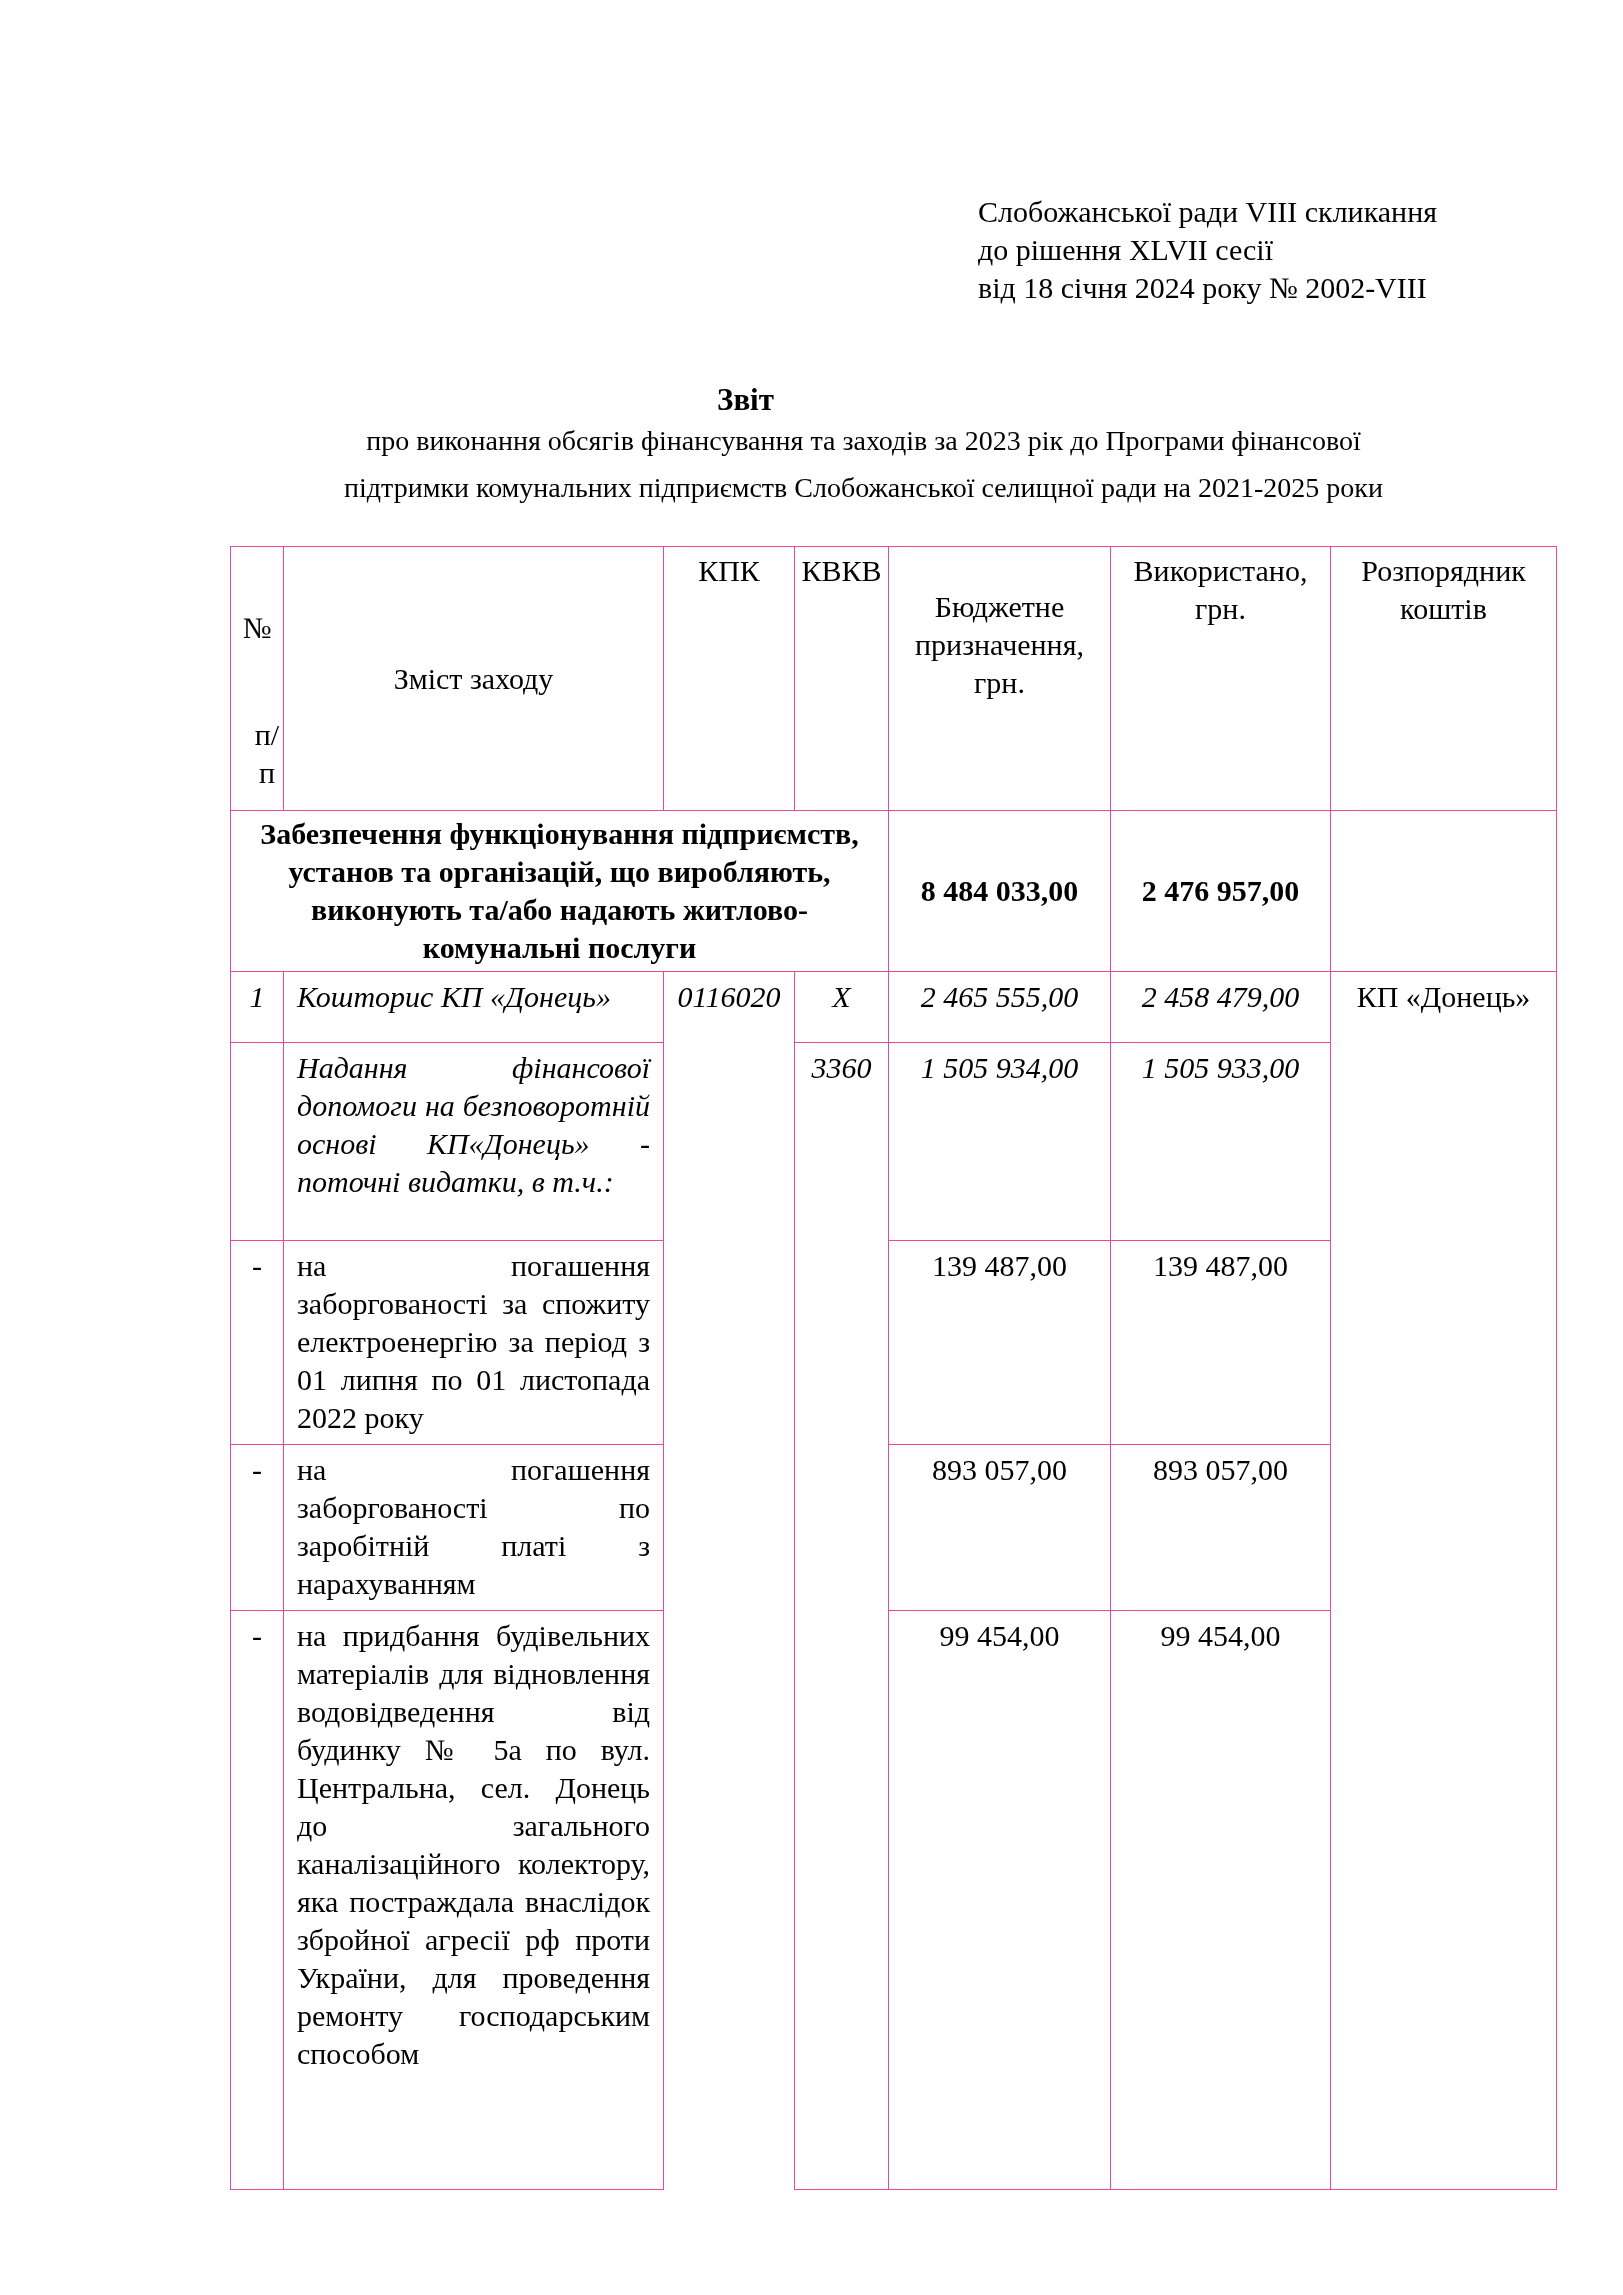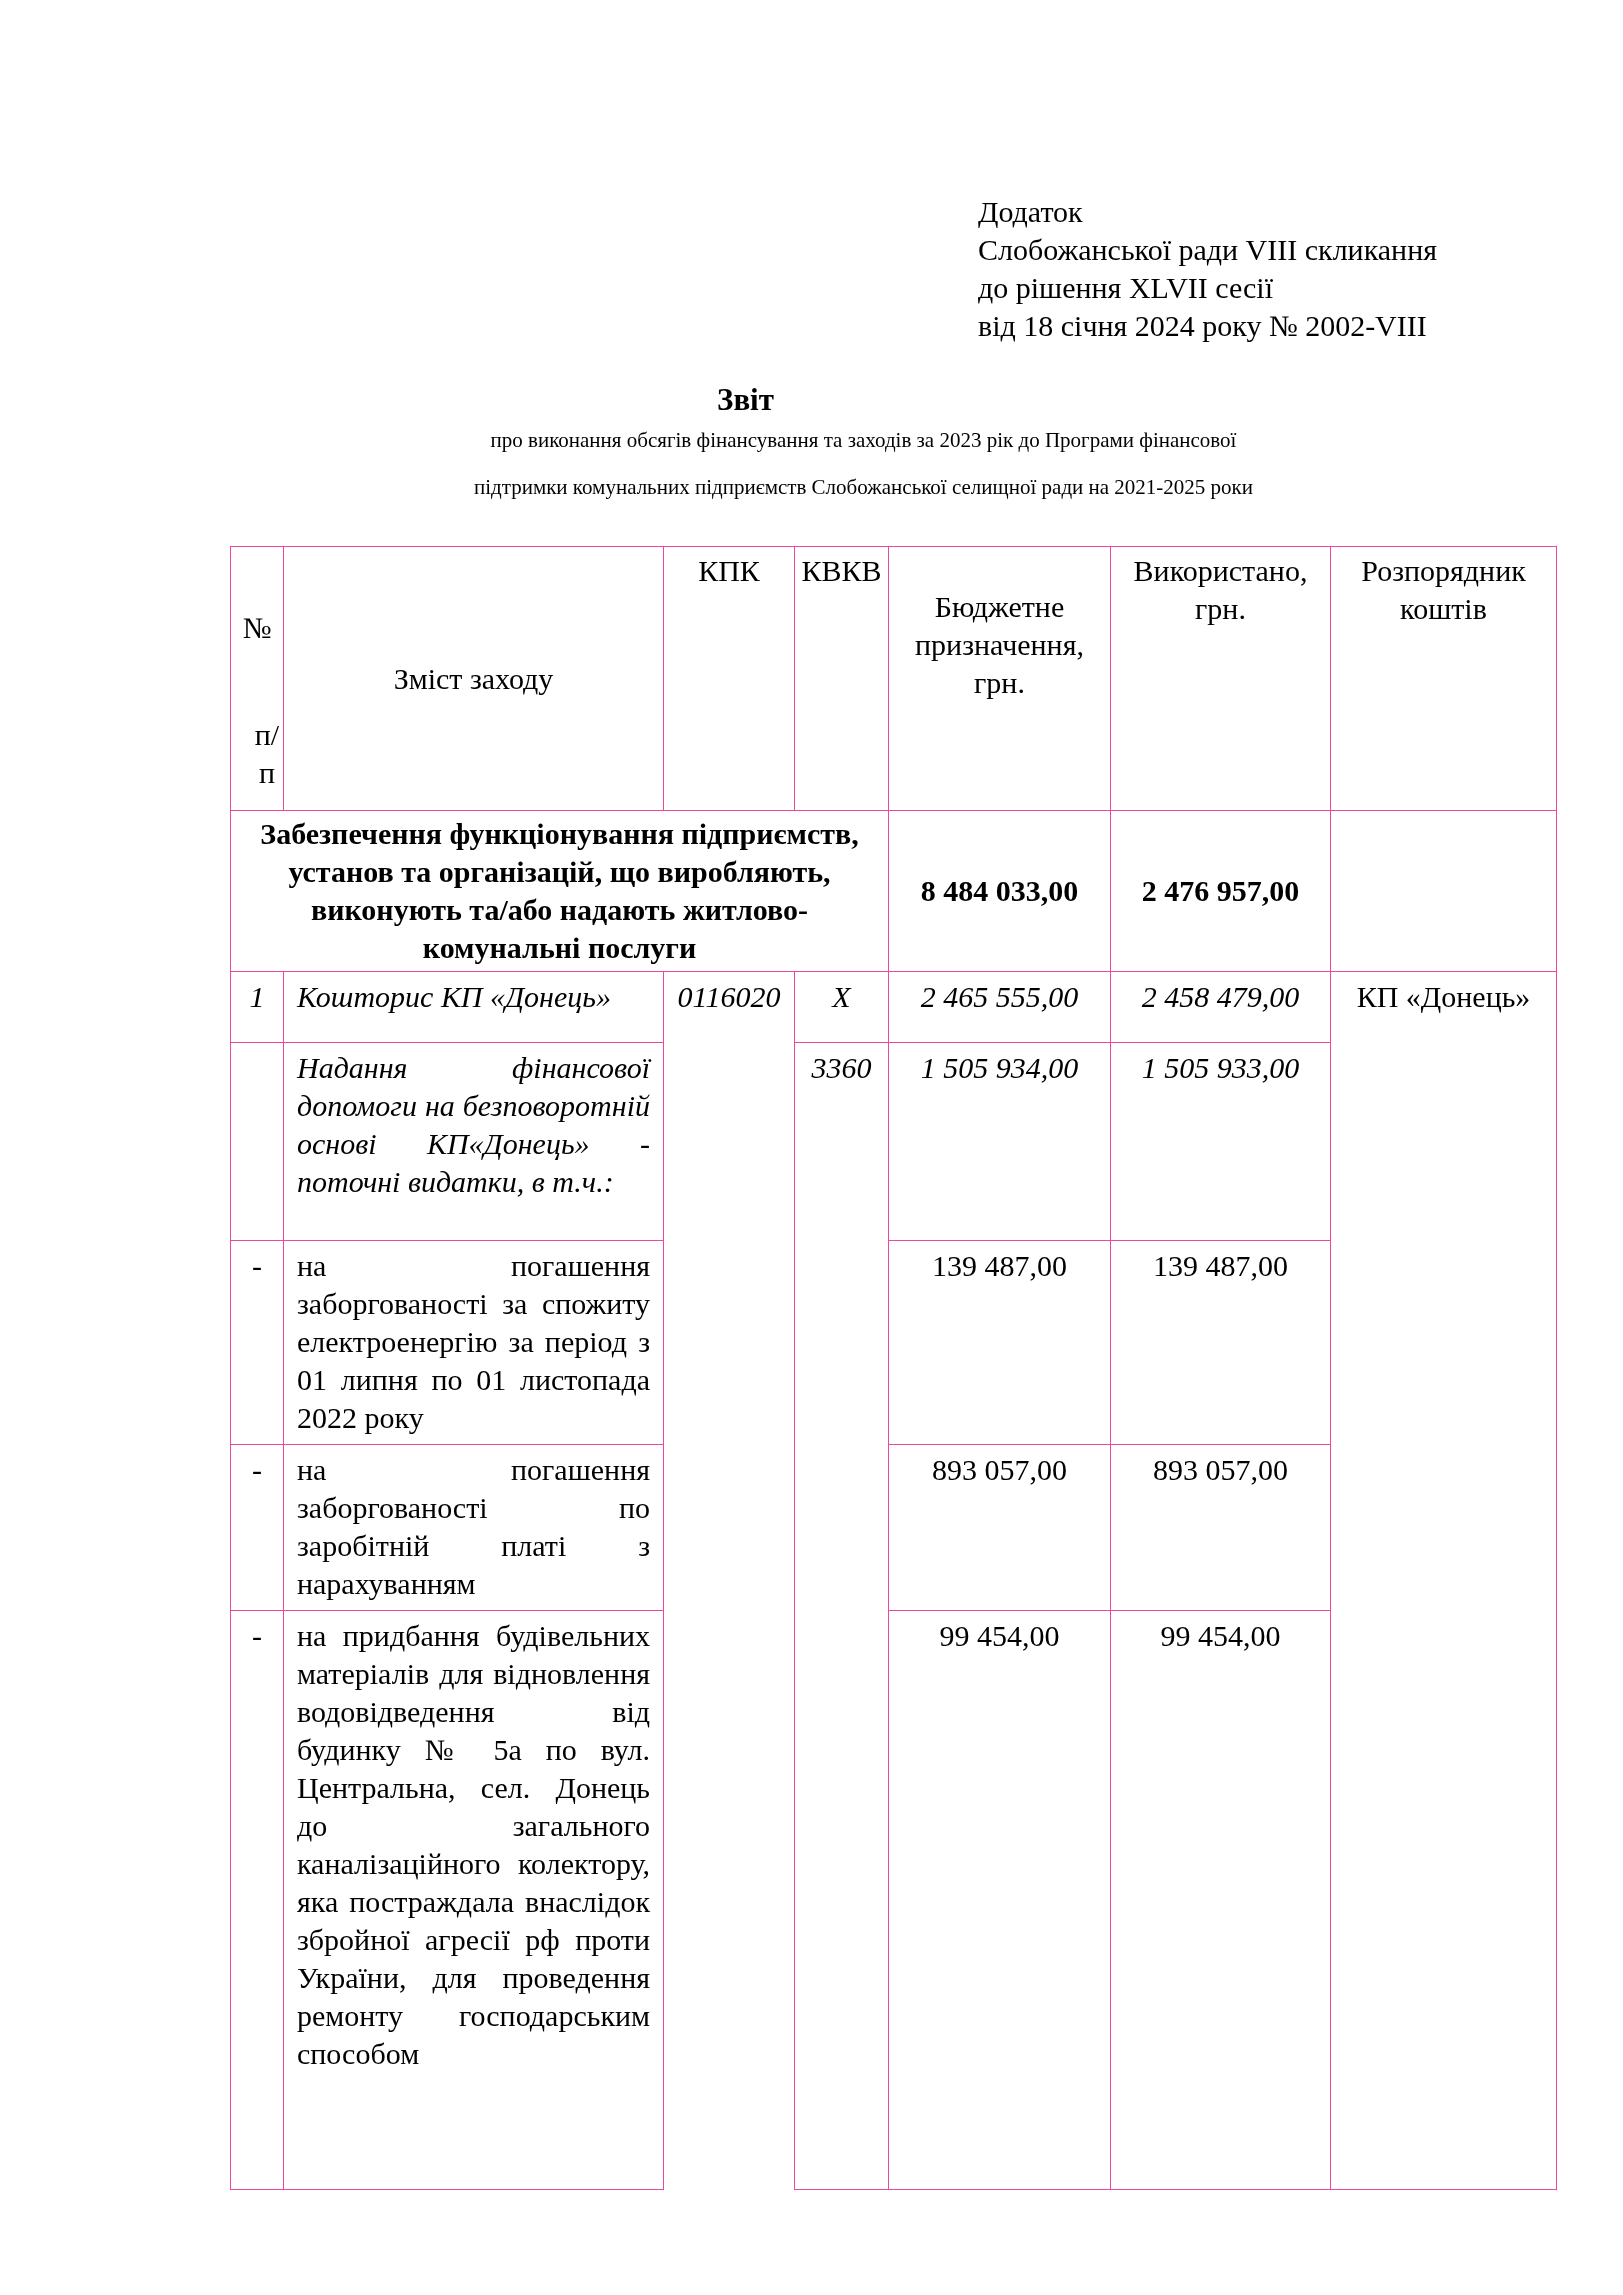--- a/index.html
+++ b/index.html
@@ -3,38 +3,37 @@
 <meta charset="utf-8">
 <style>
   html, body { margin:0; padding:0; background:#ffffff; }
   body { width:1623px; height:2295px; position:relative; overflow:hidden;
          font-family:"Liberation Serif","DejaVu Serif",serif; color:#000; }
   .attach { position:absolute; left:978px; top:193px; font-size:30px; line-height:38px; }
   .attach div { white-space:nowrap; }
   .title { position:absolute; left:0; width:1491px; top:380px; text-align:center;
            font-weight:bold; font-size:31px; line-height:39px; }
   .subtitle { position:absolute; left:222px; width:1283px; top:417px; text-align:center;
-              font-size:21px; line-height:47px; }
+              font-size:28px; line-height:47px; }
   table.report { position:absolute; left:230px; top:546px; border-collapse:collapse;
                  table-layout:fixed; font-size:30px; line-height:38px; }
   table.report td { border:1px solid #ec4899; vertical-align:top; padding:0; }
   .hdr td { height:222px; text-align:center; }
   .pad { padding:6.5px 7.9px !important; }
   .just { text-align:justify; text-align-last:left; }
   .ital { font-style:italic; }
   .bold { font-weight:bold; }
   .center { text-align:center; }
   .vmid { vertical-align:middle !important; }
   .noborder-b { border-bottom:none !important; }
 </style>
 </head>
 <body>
 
 <div class="attach">
-  <div>Додаток</div>
   <div>Слобожанської ради VIII скликання</div>
   <div>до рішення XLVII сесії</div>
   <div>від 18 січня 2024 року № 2002-VIII</div>
 </div>
 
 <div class="title">Звіт</div>
 <div class="subtitle">
   <div>про виконання обсягів фінансування та заходів  за 2023 рік  до Програми фінансової</div>
   <div>підтримки комунальних підприємств Слобожанської селищної ради на 2021-2025 роки</div>
 </div>

